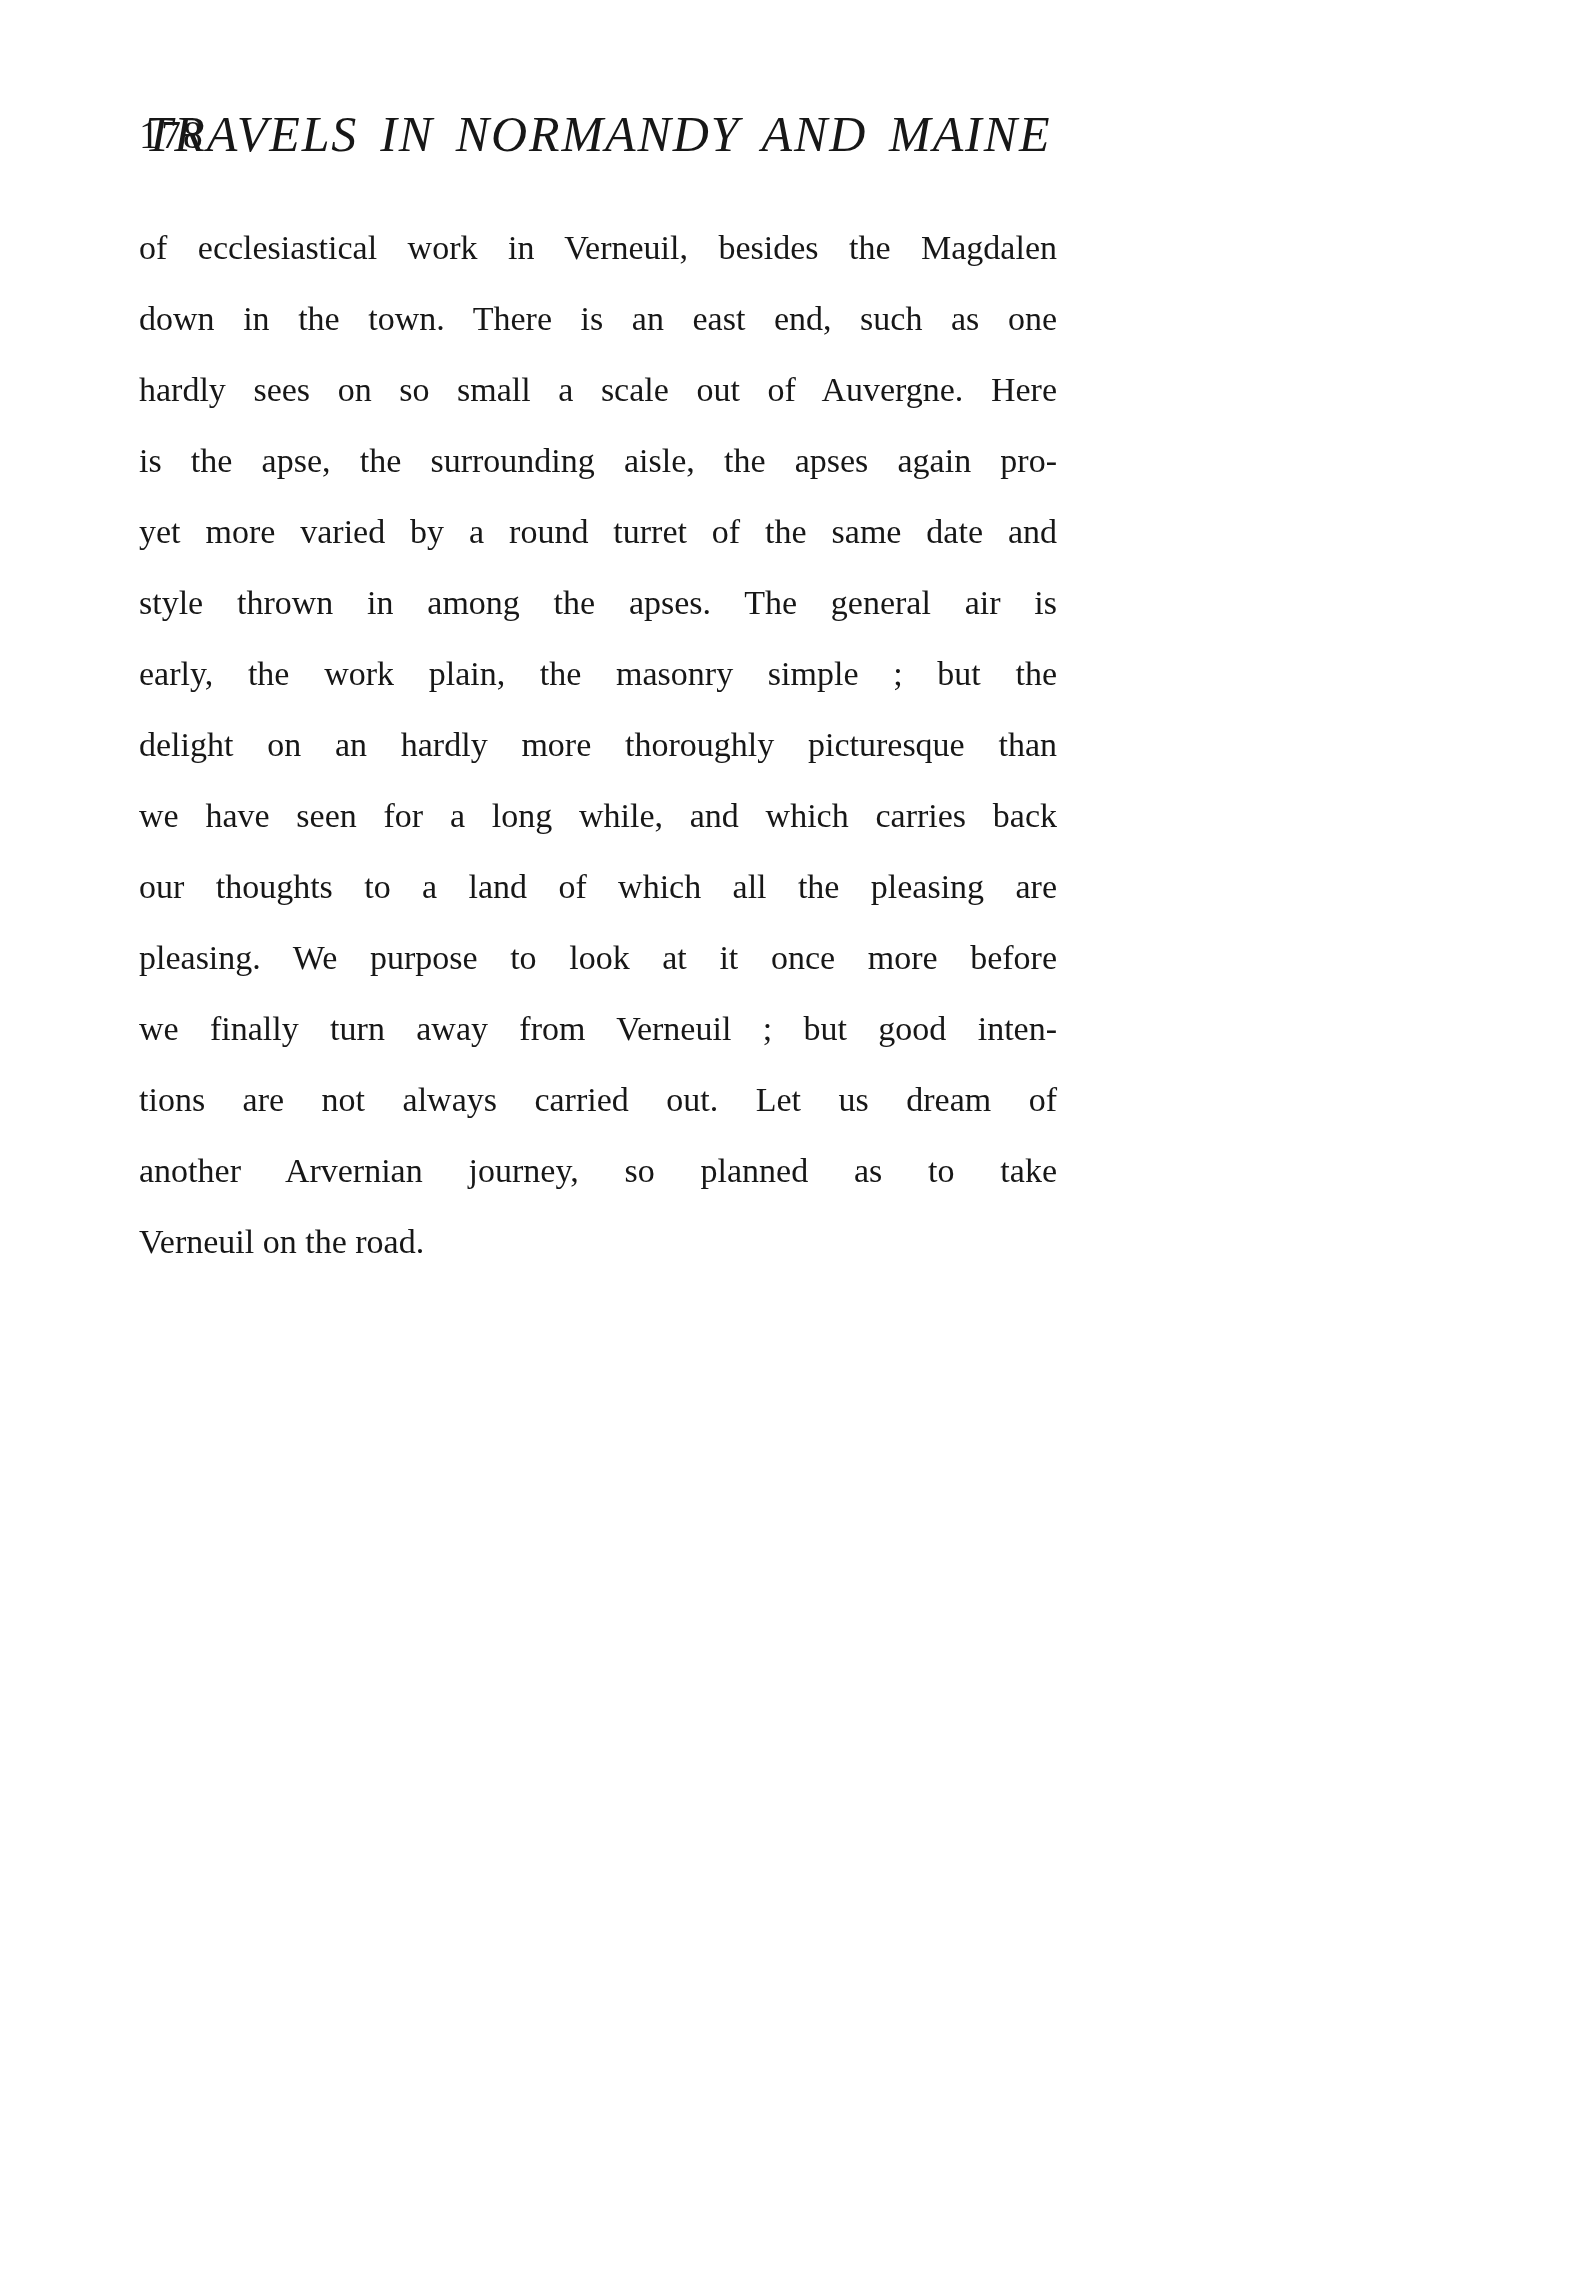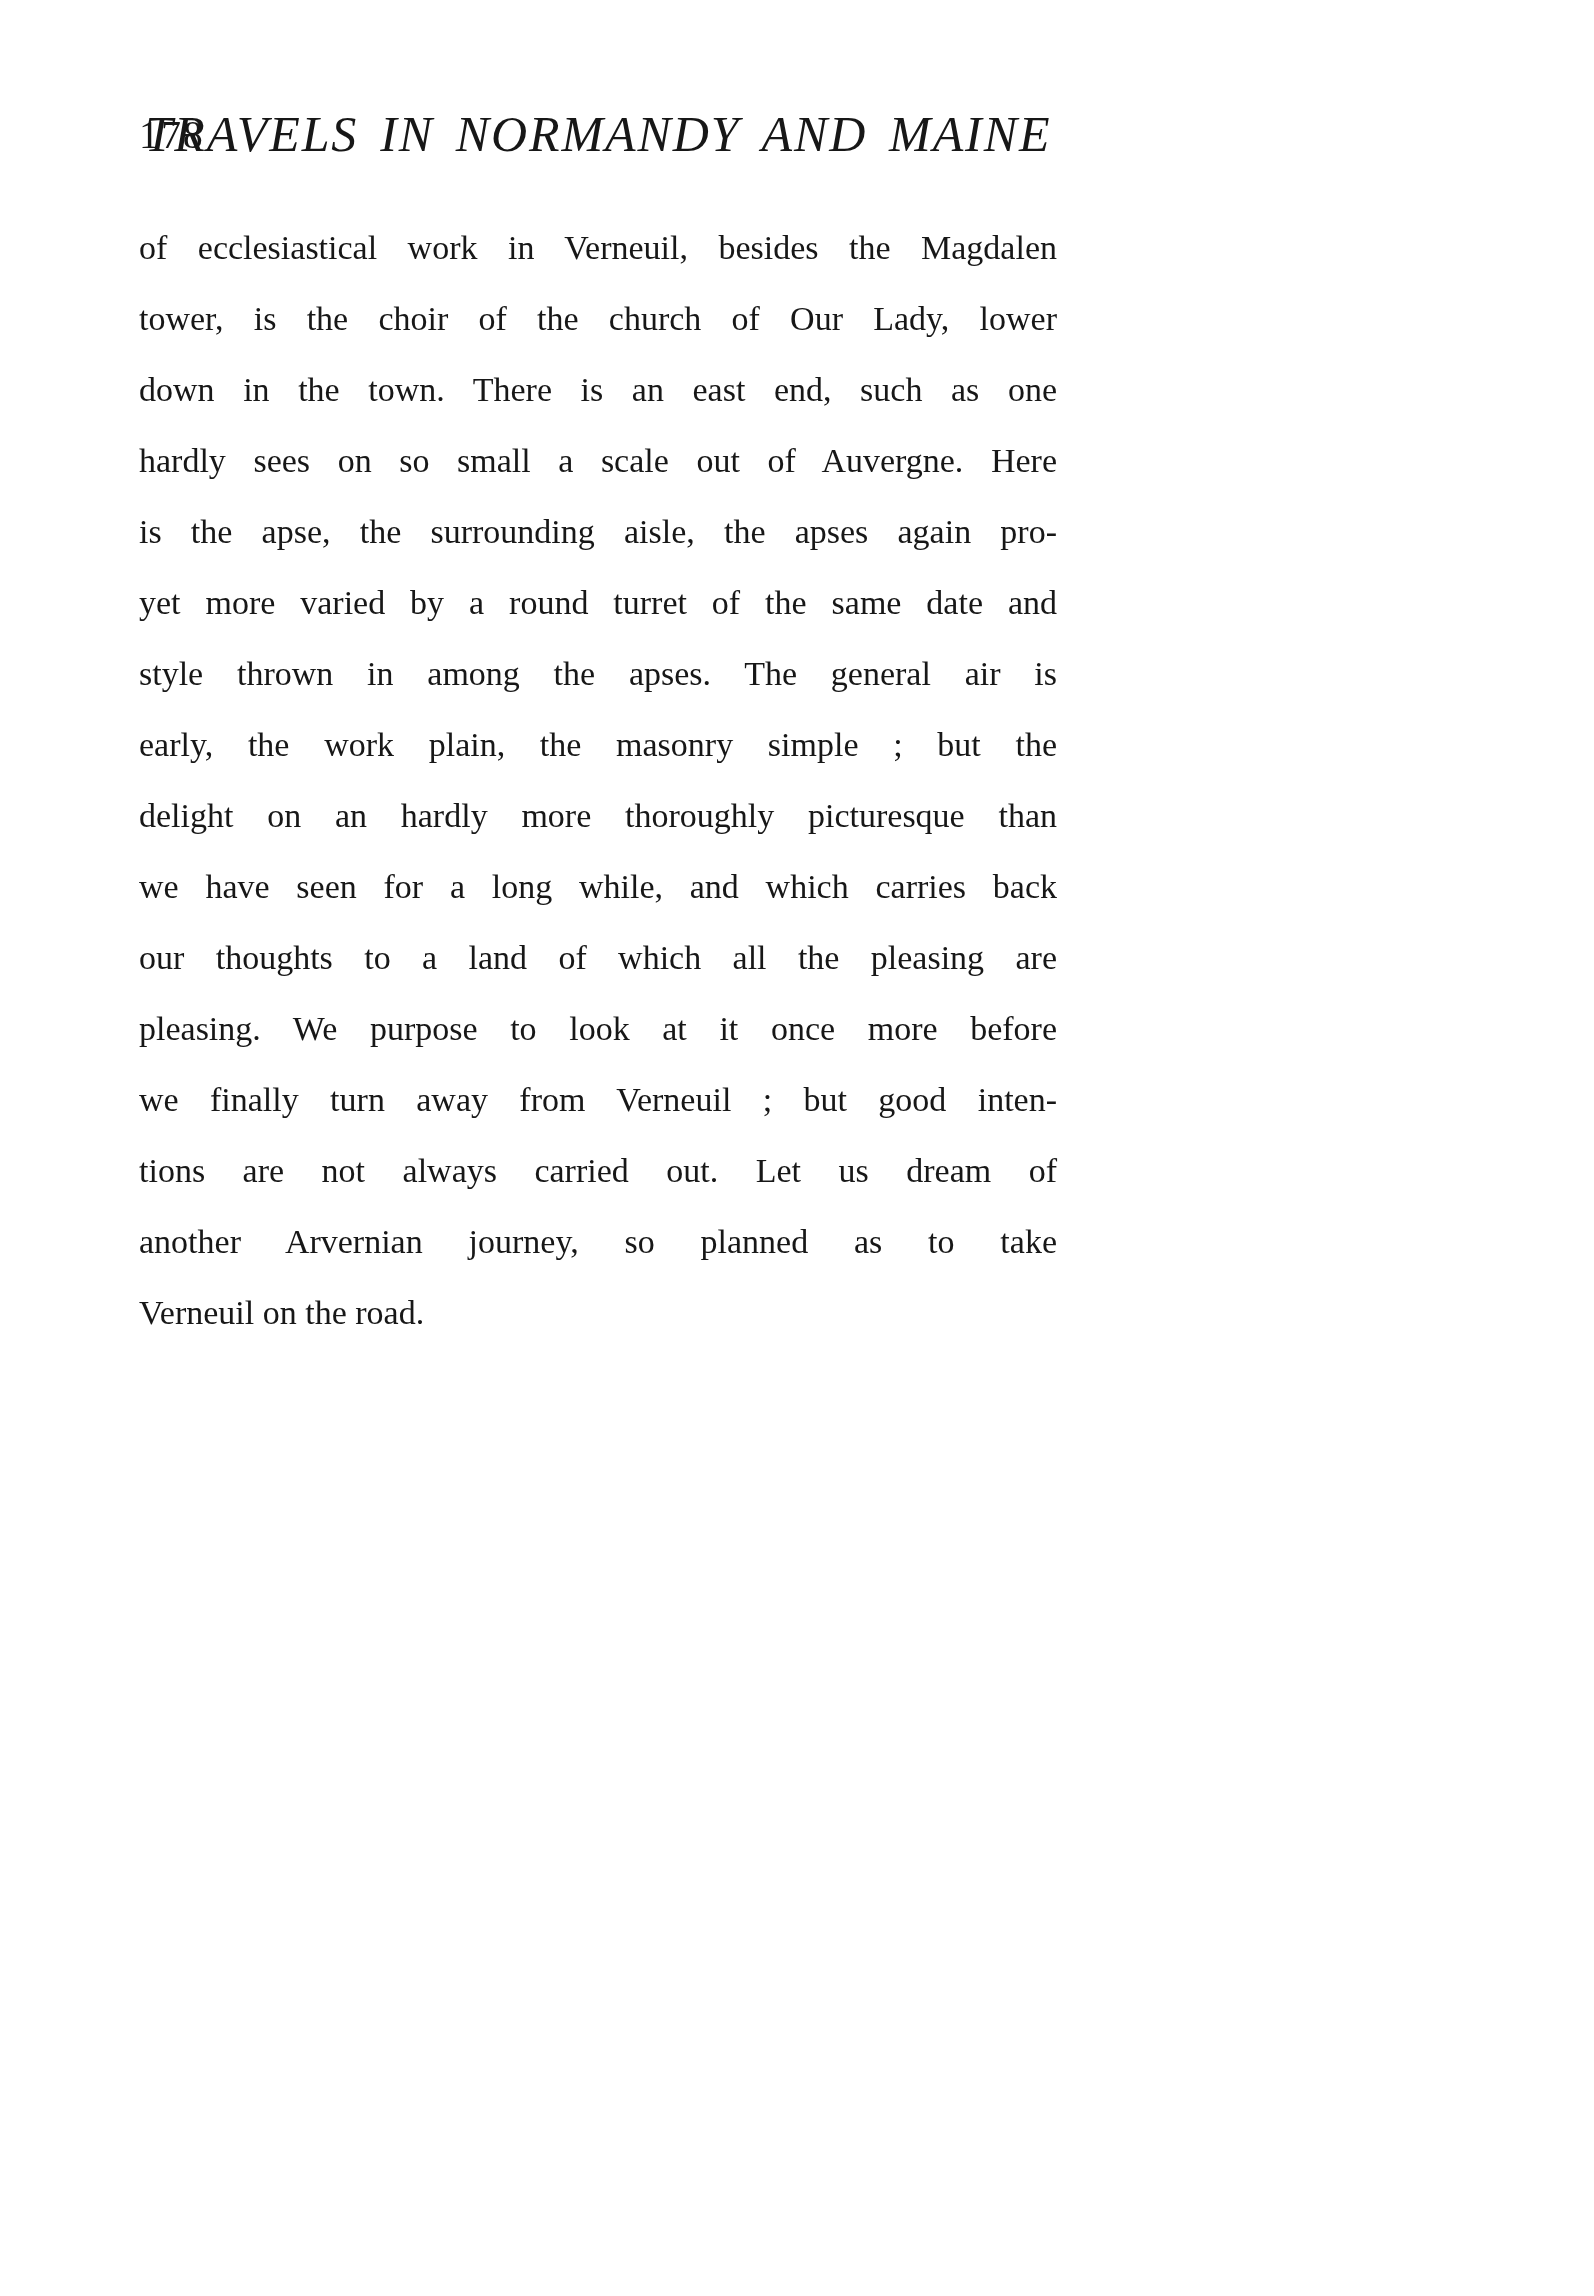--- a/index.html
+++ b/index.html
@@ -72,21 +72,20 @@
 </head>
 <body>
 
 <div class="page">
   <div class="running-head">
     <span class="page-number">178</span>
     <span class="head-title">TRAVELS IN NORMANDY AND MAINE</span>
   </div>
   <div class="text-block">
     <div class="line">of ecclesiastical work in Verneuil, besides the Magdalen</div>
-    <div class="line">tower, is the choir of the church of Our Lady, lower</div>
     <div class="line">down in the town. There is an east end, such as one</div>
     <div class="line">hardly sees on so small a scale out of Auvergne. Here</div>
     <div class="line">is the apse, the surrounding aisle, the apses again pro-</div>
     <div class="line">yet more varied by a round turret of the same date and</div>
     <div class="line">style thrown in among the apses. The general air is</div>
     <div class="line">early, the work plain, the masonry simple ; but the</div>
     <div class="line">delight on an hardly more thoroughly picturesque than</div>
     <div class="line">we have seen for a long while, and which carries back</div>
     <div class="line">our thoughts to a land of which all the pleasing are</div>
     <div class="line">pleasing. We purpose to look at it once more before</div>

